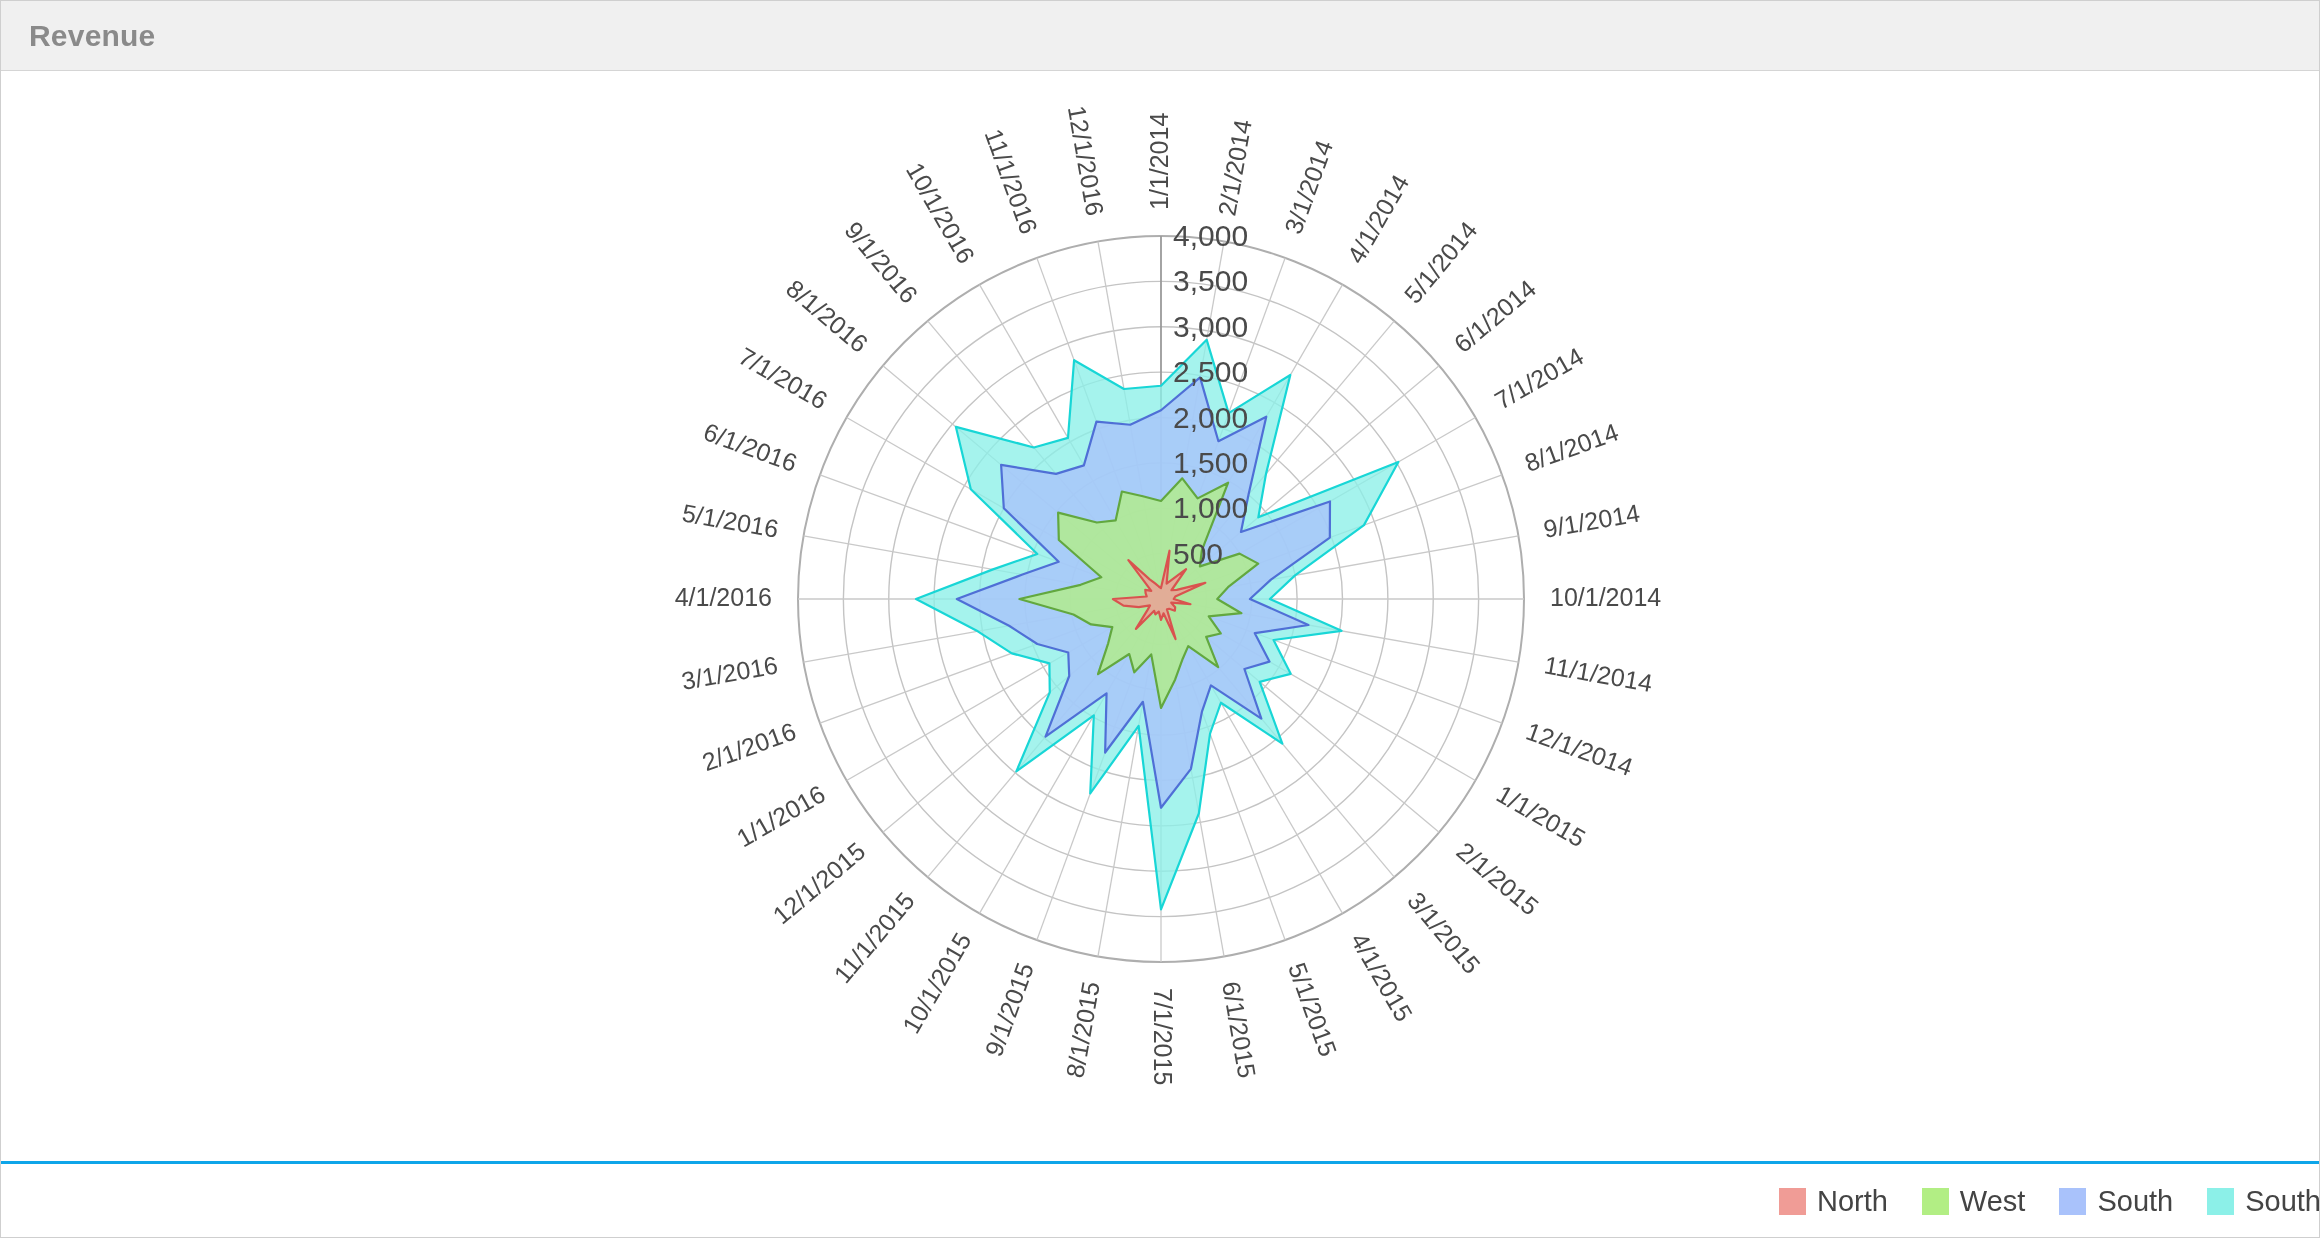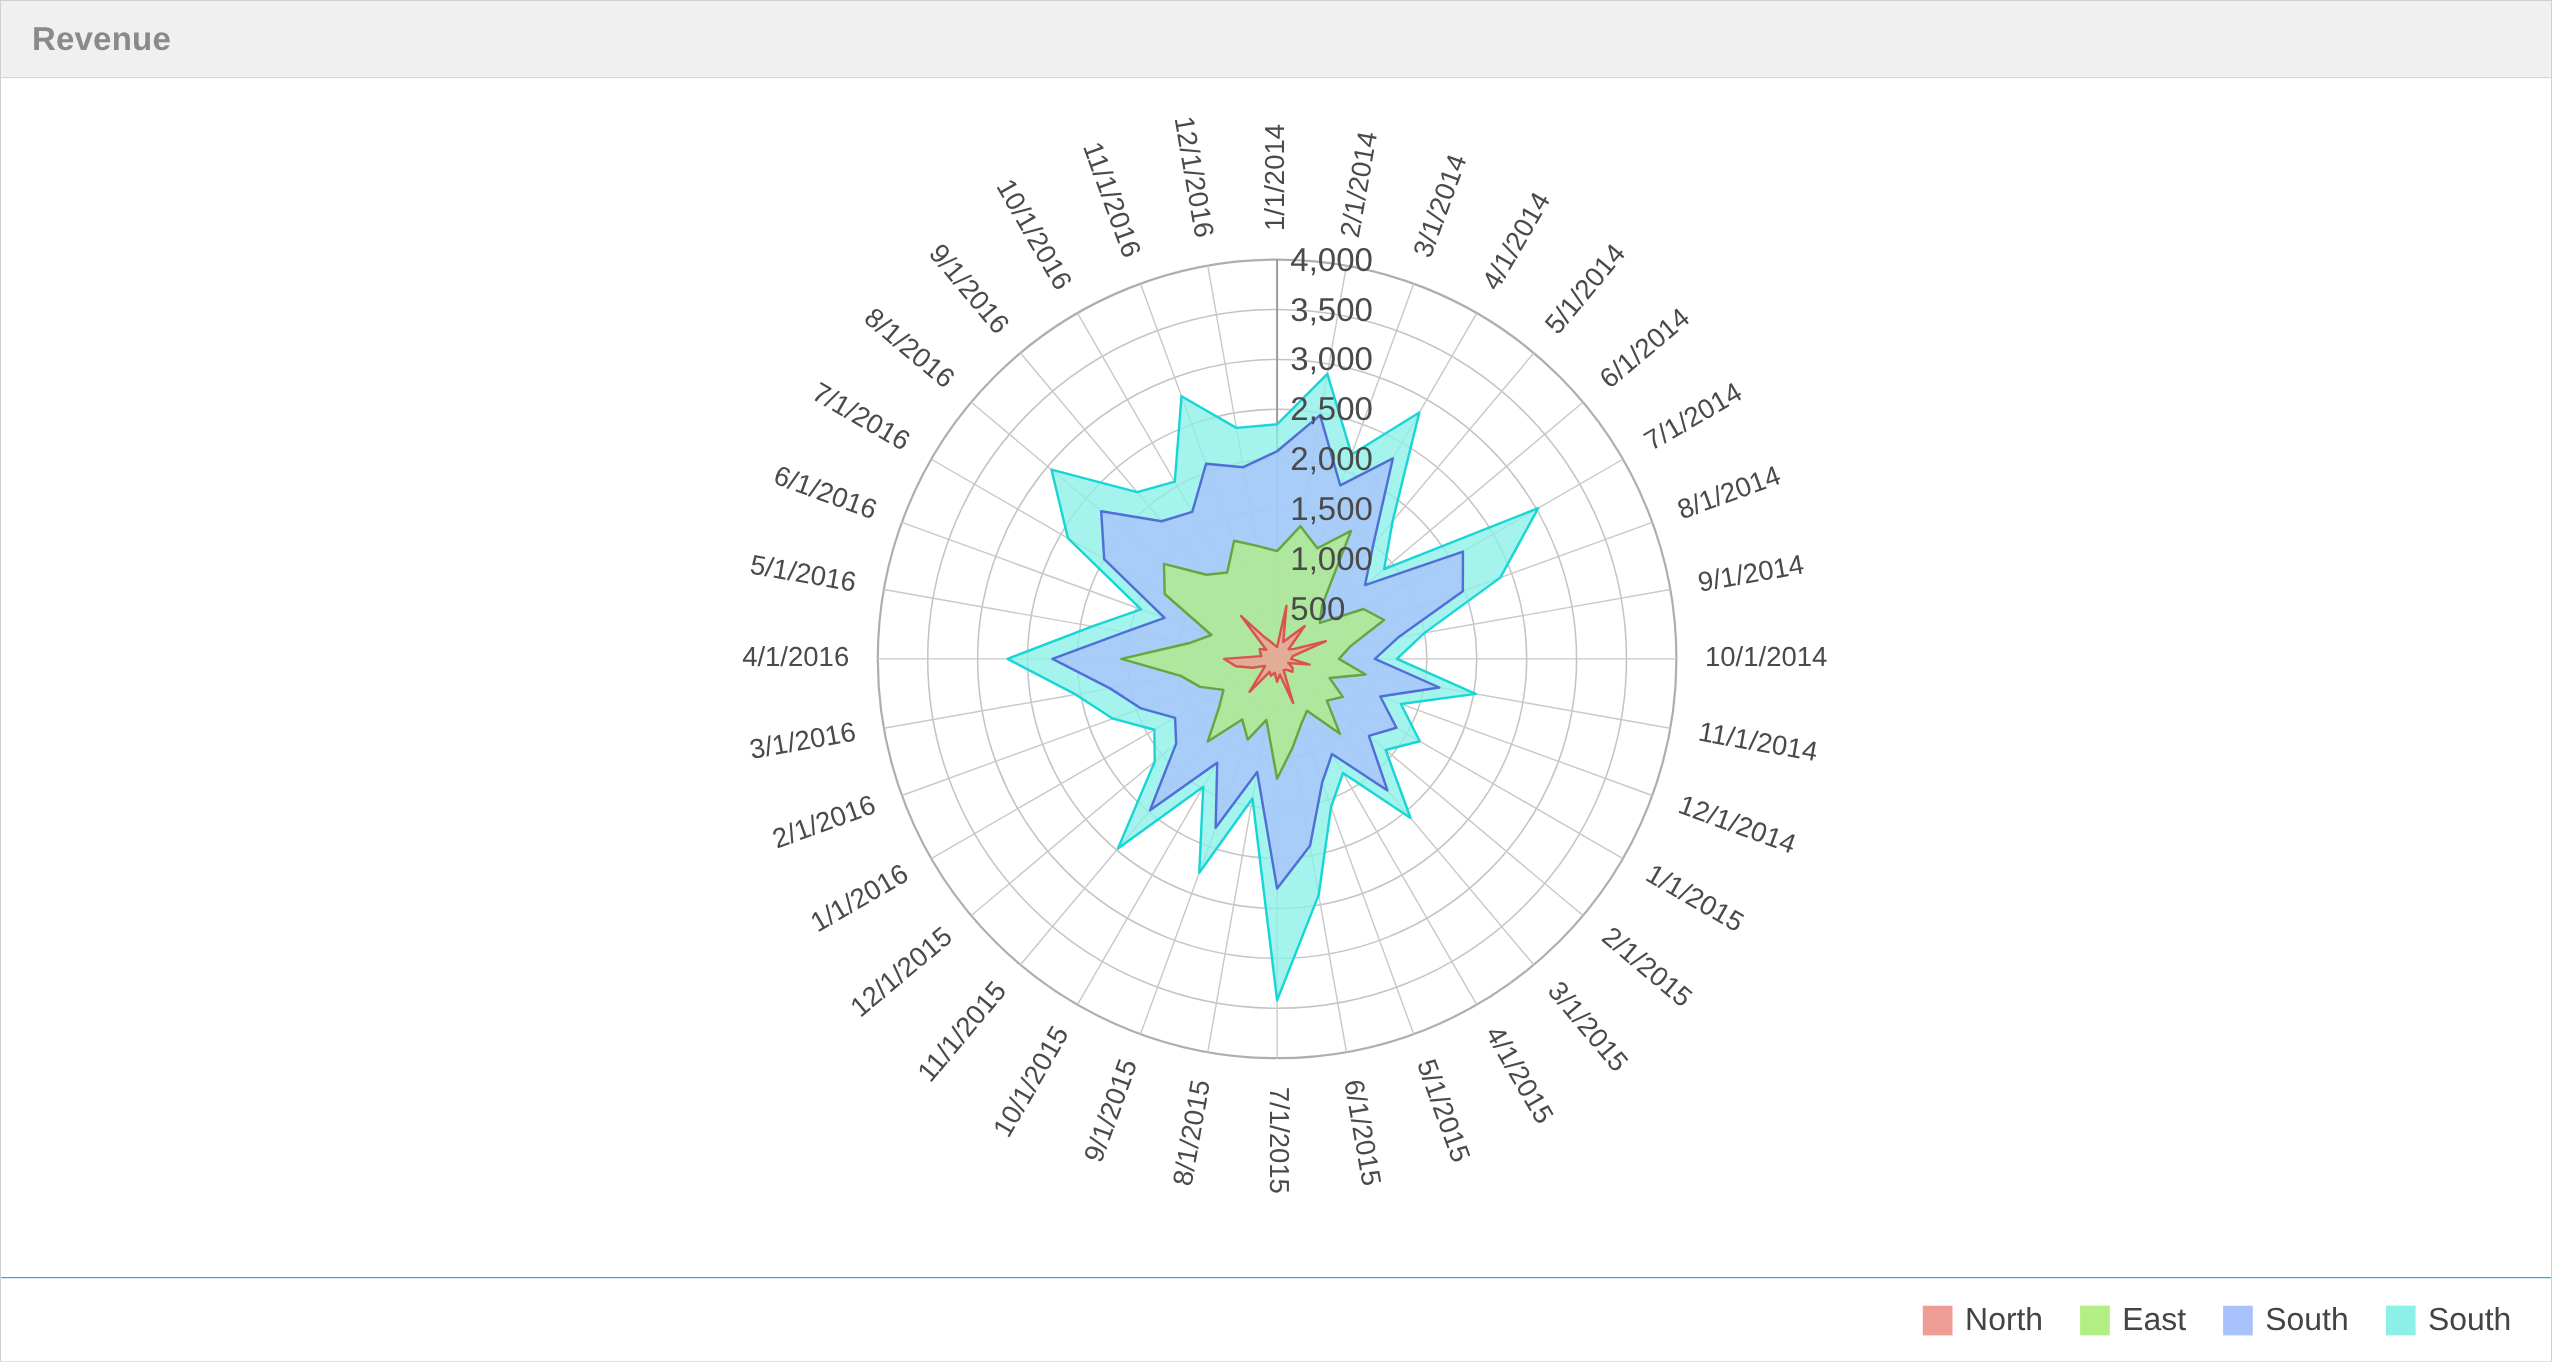--- a/index.html
+++ b/index.html
@@ -55,26 +55,25 @@
     height: 1088px;
     display: block;
   }
   
   .legend-footer {
     position: absolute;
     left: 0; top: 1160px;
     width: 2320px;
     height: 77px;
     box-sizing: border-box;
-    border-top: 1px solid #0ea5e9;
+    border-top: 3px solid #0ea5e9;
     background: #ffffff;
     display: flex;
     align-items: center;
     justify-content: flex-end;
-    padding-right: 38px;
   }
   .legend-item {
     display: flex;
     align-items: center;
     margin-left: 34px;
     cursor: pointer;
   }
   .legend-swatch {
     width: 27px;
     height: 27px;
@@ -237,21 +236,21 @@
     </svg>
   </div>
 
   <div class="legend-footer">
     <div class="legend-item">
       <span class="legend-swatch" id="sw-0" style="background: rgb(240, 156, 150);"></span>
       <span class="legend-label">North</span>
     </div>
     <div class="legend-item">
       <span class="legend-swatch" id="sw-1" style="background: rgb(178, 238, 132);"></span>
-      <span class="legend-label">East</span>
+      <span class="legend-label">West</span>
     </div>
     <div class="legend-item">
       <span class="legend-swatch" id="sw-2" style="background: rgb(169, 194, 251);"></span>
       <span class="legend-label">South</span>
     </div>
     <div class="legend-item">
       <span class="legend-swatch" id="sw-3" style="background: rgb(140, 240, 232);"></span>
       <span class="legend-label">South</span>
     </div>
   </div>

